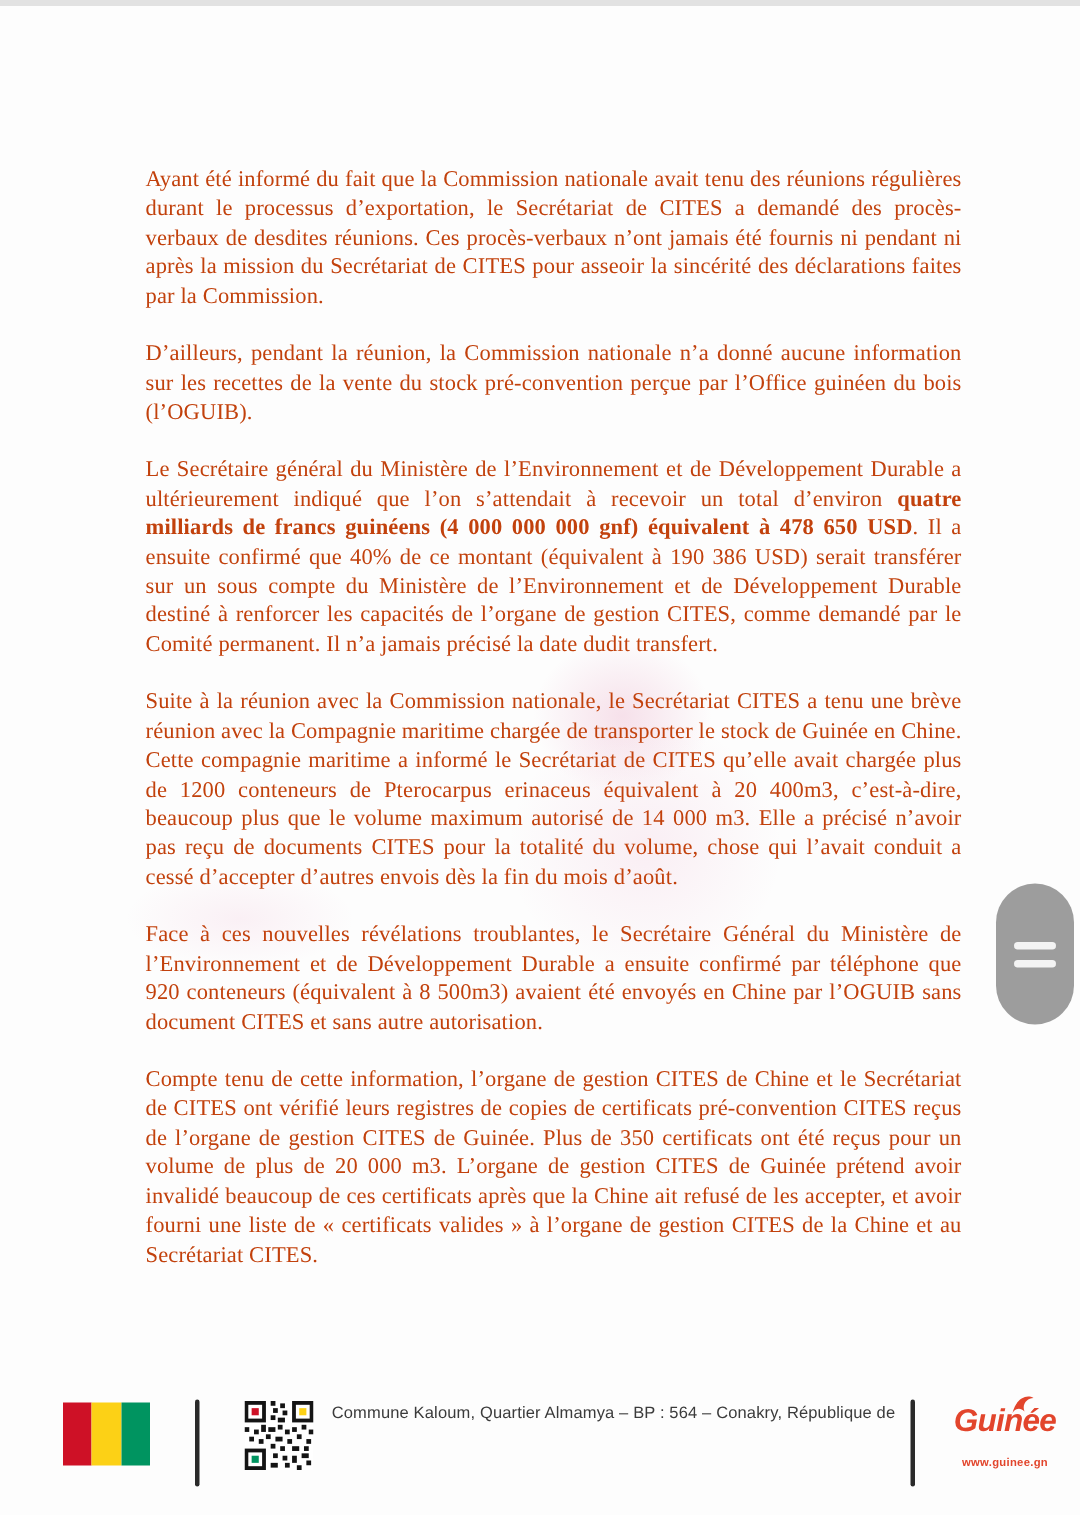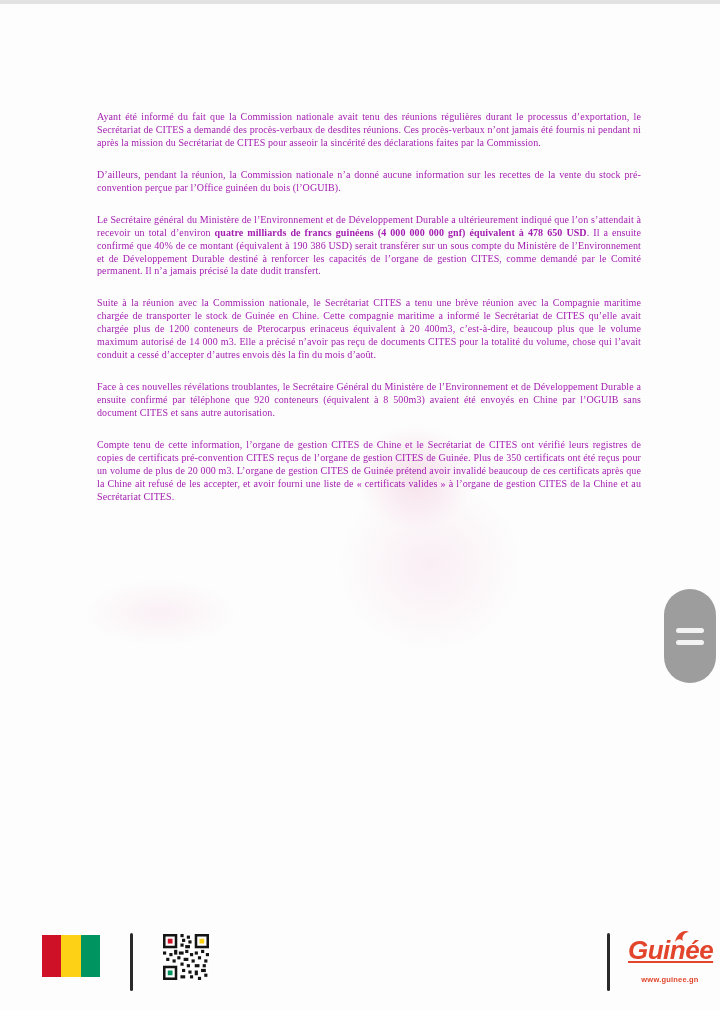--- a/index.html
+++ b/index.html
@@ -14,22 +14,22 @@
   .screen { position: relative; width: 720px; height: 1010px; background: #fdfdfd; }
 
   .top-strip {
     position: absolute; top: 0; left: 0; width: 720px; height: 4px;
     background: #e2e2e2;
   }
 
   
   .content {
     position: absolute; left: 97px; top: 111px; width: 544px;
-    color: #a21caf;
-    font-size: 10px;
+    color: #c2410c;
+    font-size: 15px;
     line-height: 1.295;
     text-align: justify;
     letter-spacing: 0.1px;
   }
   .content p { margin: 0 0 19px 0; }
   .content strong { font-weight: bold; }
 
   
   .blob { position: absolute; pointer-events: none; border-radius: 50%; }
   .blob.b1 { left: 355px; top: 425px; width: 120px; height: 105px;
@@ -73,23 +73,22 @@
   }
   .ft-l1 { font-size: 11px; letter-spacing: 0.1px; white-space: nowrap; }
   .ft-l2, .ft-l3 { font-size: 9.5px; margin-top: 2.5px; white-space: nowrap; }
   .flink { color: var(--link-blue, #aab9cb); text-decoration: underline; cursor: pointer; }
 
   .brand { position: absolute; left: 628px; top: 11px; width: 84px; text-align: center;
     color: var(--brand-red, #e2452c); }
   .brand-flourish { position: absolute; left: 44px; top: -9px; width: 20px; height: 16px; }
   .brand-name {
     font-family: "Liberation Sans", sans-serif;
-    font-size: 26px; font-weight: bold; font-style: italic; letter-spacing: -0.5px;
+    font-size: 21px; font-weight: bold; font-style: italic; letter-spacing: -0.5px;
     line-height: 1;
-    text-decoration: underline;
   }
   .brand-url { font-size: 7.5px; font-weight: bold; margin-top: 12px; letter-spacing: 0.2px; }
 </style>
 </head>
 <body>
 
 <div class="screen">
 
   <div class="top-strip"></div>
 
@@ -166,20 +165,21 @@
         <rect x="20" y="23" width="2" height="3"></rect>
           <rect x="24" y="22" width="3" height="2"></rect>
           <rect x="11" y="26" width="3" height="2"></rect>
           <rect x="17" y="26" width="2" height="2"></rect>
         <rect x="22" y="27" width="2" height="2"></rect>
           <rect x="26" y="25" width="2" height="2"></rect>
       </g>
     </svg>
 
     <div class="footer-text">
+      <div class="ft-l1">Commune Kaloum, Quartier Almamya – BP : 564 – Conakry, République de</div>
     </div>
 
     <div class="vsep right"></div>
 
     <div class="brand">
       <svg class="brand-flourish" viewBox="0 0 20 16" xmlns="http://www.w3.org/2000/svg">
         <path d="M3,14 C5,5 12,1 17,4 C13,4 9,8 11,13 C8,10 5,11 3,14 Z" fill="#e2452c"></path>
       </svg>
       <div class="brand-name">Guinée</div>
       <div class="brand-url">www.guinee.gn</div>

